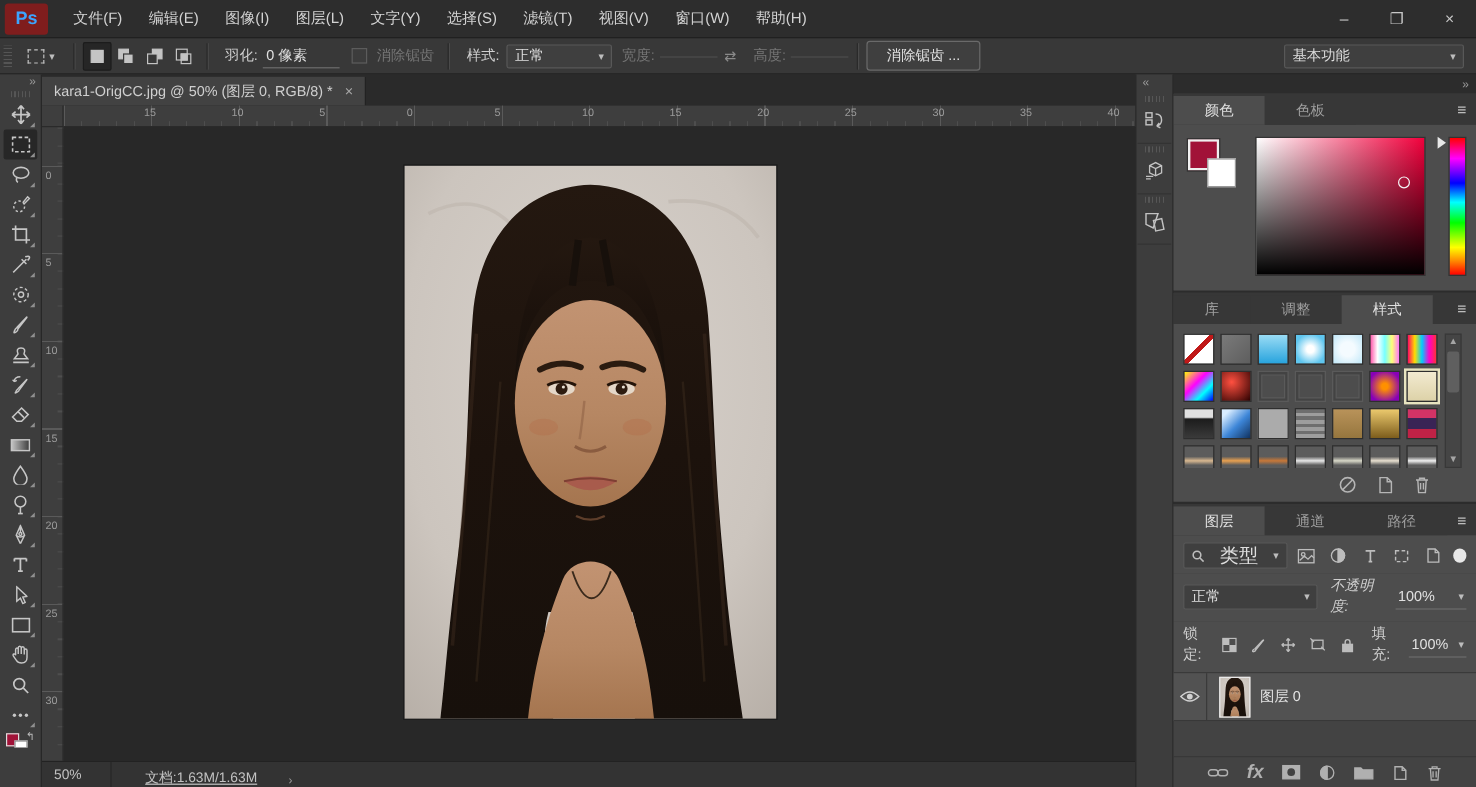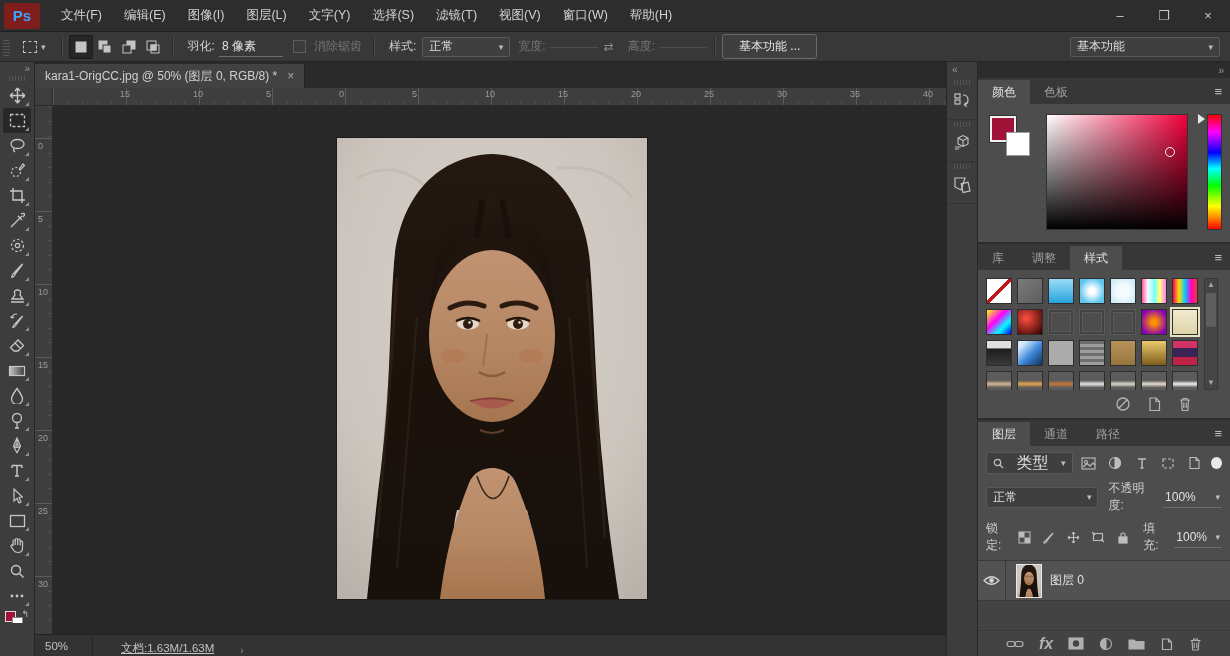--- a/index.html
+++ b/index.html
@@ -87,21 +87,21 @@
   
   .icon-strip { width:32px; flex:0 0 32px; background:#3d3d3d; border-left:1px solid #272727; border-right:1px solid #272727; display:flex; flex-direction:column; align-items:center; }
   .strip-header { color:#9a9a9a; font-size:10px; height:16px; line-height:16px; align-self:flex-start; padding-left:5px; }
   .strip-btn { width:28px; height:42px; display:flex; flex-direction:column; align-items:center; padding-top:2px; gap:4px; border-bottom:1px solid #333; }
   .strip-btn svg { stroke:#c2c2c2; fill:none; }
 
   
   .panels { width:252px; flex:0 0 252px; background:#2c2c2c; display:flex; flex-direction:column; }
   .panel { background:#434343; margin-bottom:2px; }
   .panel-tabs { height:26px; background:#373737; display:flex; align-items:flex-end; position:relative; }
-  .ptab { height:24px; padding:0 14px; display:flex; align-items:center; font-size:12px; color:#9f9f9f; background:#373737; }
+  .ptab { height:24px; padding:0 26px; display:flex; align-items:center; font-size:12px; color:#9f9f9f; background:#373737; }
   .ptab.active { background:#4d4d4d; color:#e0e0e0; }
   .panel-menu { position:absolute; right:8px; top:6px; color:#bdbdbd; font-size:13px; }
   .panels-header { height:16px; display:flex; justify-content:flex-end; align-items:center; color:#9a9a9a; font-size:10px; padding-right:6px; background:#2c2c2c; }
 
   
   .color-body { display:flex; padding:10px 8px 12px 10px; gap:10px; background:#4d4d4d; }
   .fgbg { position:relative; width:48px; height:48px; flex:0 0 48px; }
   .fg-swatch { position:absolute; left:2px; top:2px; width:26px; height:26px; border:2px solid #f0f0f0; outline:1px solid #333; }
   .bg-swatch { position:absolute; left:18px; top:18px; width:24px; height:24px; background:#fff; border:1px solid #999; }
   .sat-square { position:relative; width:142px; height:116px; border:1px solid #333; }
@@ -251,36 +251,36 @@
     </div>
     <div class="mode-btn">
       <svg width="16" height="16">
           <rect x="2" y="2" width="9" height="9"></rect>
           <rect x="6" y="6" width="8" height="8"></rect>
           <rect x="6" y="6" width="5" height="5" fill="#c4c4c4"></rect>
         </svg>
     </div>
     <div class="sep"></div>
     <span class="opt-label">羽化:</span>
-    <span class="opt-field">8 像素</span>
+    <span class="opt-field">0 像素</span>
     <span class="checkbox"></span>
     <span class="opt-label disabled">消除锯齿</span>
     <div class="sep"></div>
     <span class="opt-label">样式:</span>
     <div class="dropdown dd-style">
       <span>正常</span>
       <span class="caret">▾</span>
     </div>
     <span class="opt-label disabled">宽度:</span>
     <span class="opt-field small empty"></span>
     <span class="swap-icon">⇄</span>
     <span class="opt-label disabled">高度:</span>
     <span class="opt-field small empty"></span>
     <div class="sep"></div>
-    <button class="btn">基本功能 ...</button>
+    <button class="btn">消除锯齿 ...</button>
     <div class="dropdown workspace">
       <span>基本功能</span>
       <span class="caret">▾</span>
     </div>
   </div>
 
   <div class="main">
 
     <div class="toolbar">
       <div class="toolbar-header">»</div>
@@ -635,21 +635,21 @@
                 <path d="M8 1.5 V4.5 H11"></path>
               </svg>
           </span>
           <span class="circle-toggle"></span>
         </div>
         <div class="blend-row">
           <div class="dropdown blend-dd">
             <span>正常</span>
             <span class="caret">▾</span>
           </div>
-          <span style="margin-left:6px;">不透明度:</span>
+          <span style="margin-left:6px;font-style:italic;">不透明度:</span>
           <div class="opacity-dd">
             <span>100%</span>
             <span class="caret">▾</span>
           </div>
         </div>
         <div class="lock-row">
           <span>锁定:</span>
           <span class="licon">
             <svg width="13" height="13">
                 <rect x="1" y="1" width="11" height="11" fill="none" stroke-width="1"></rect>

